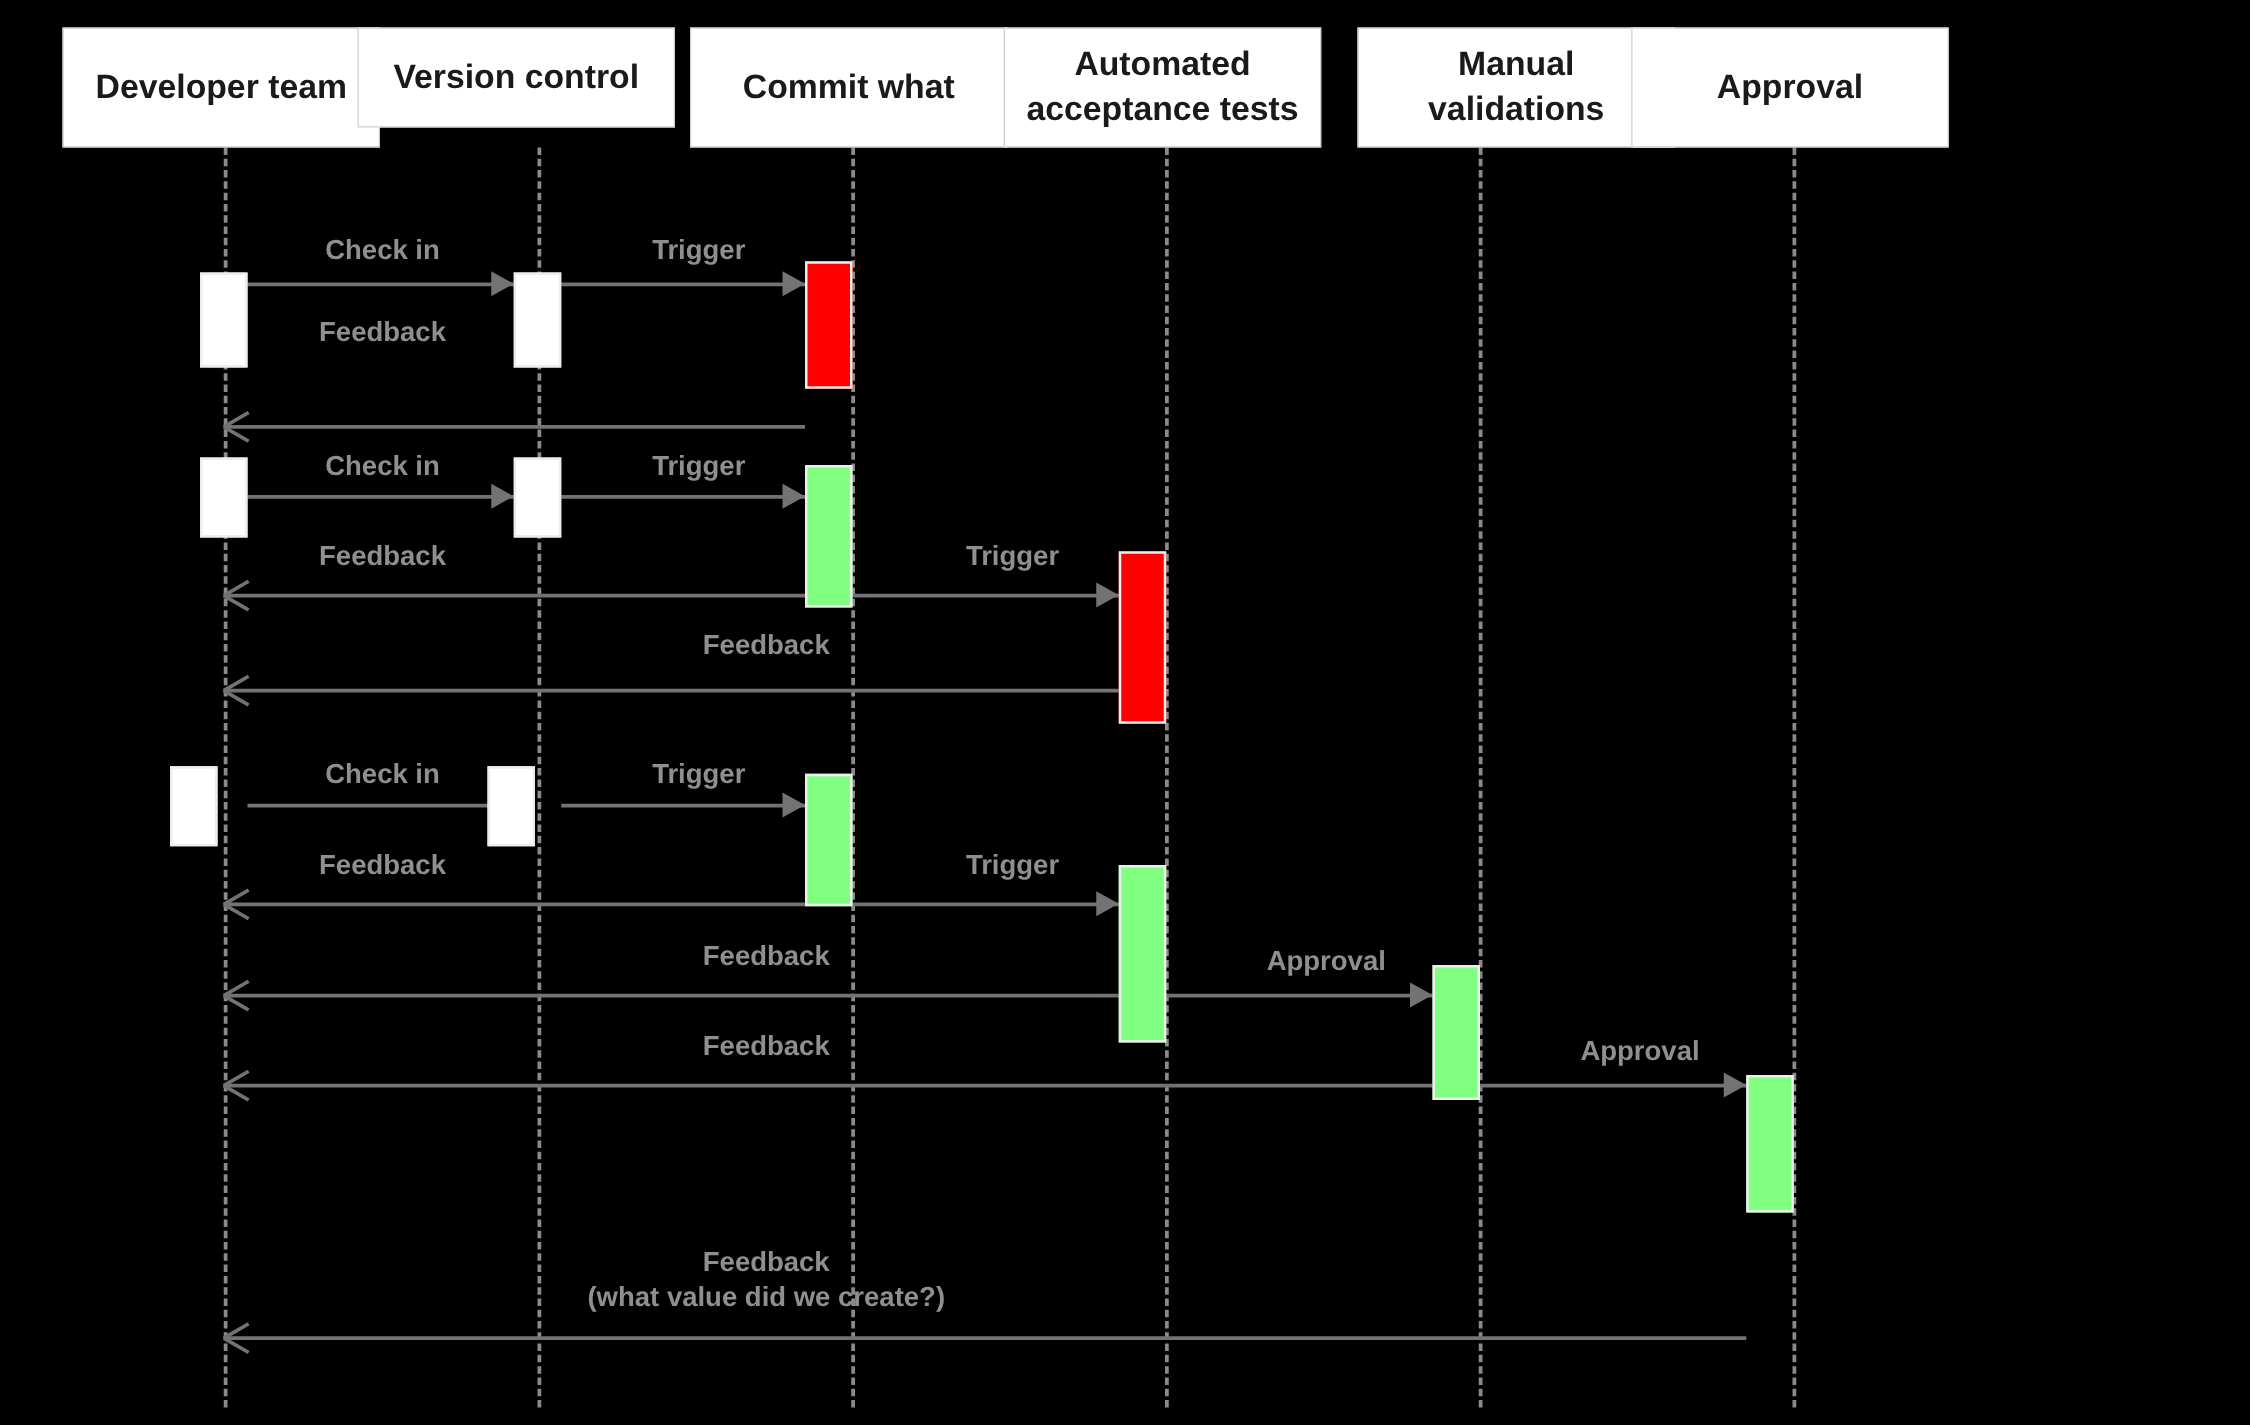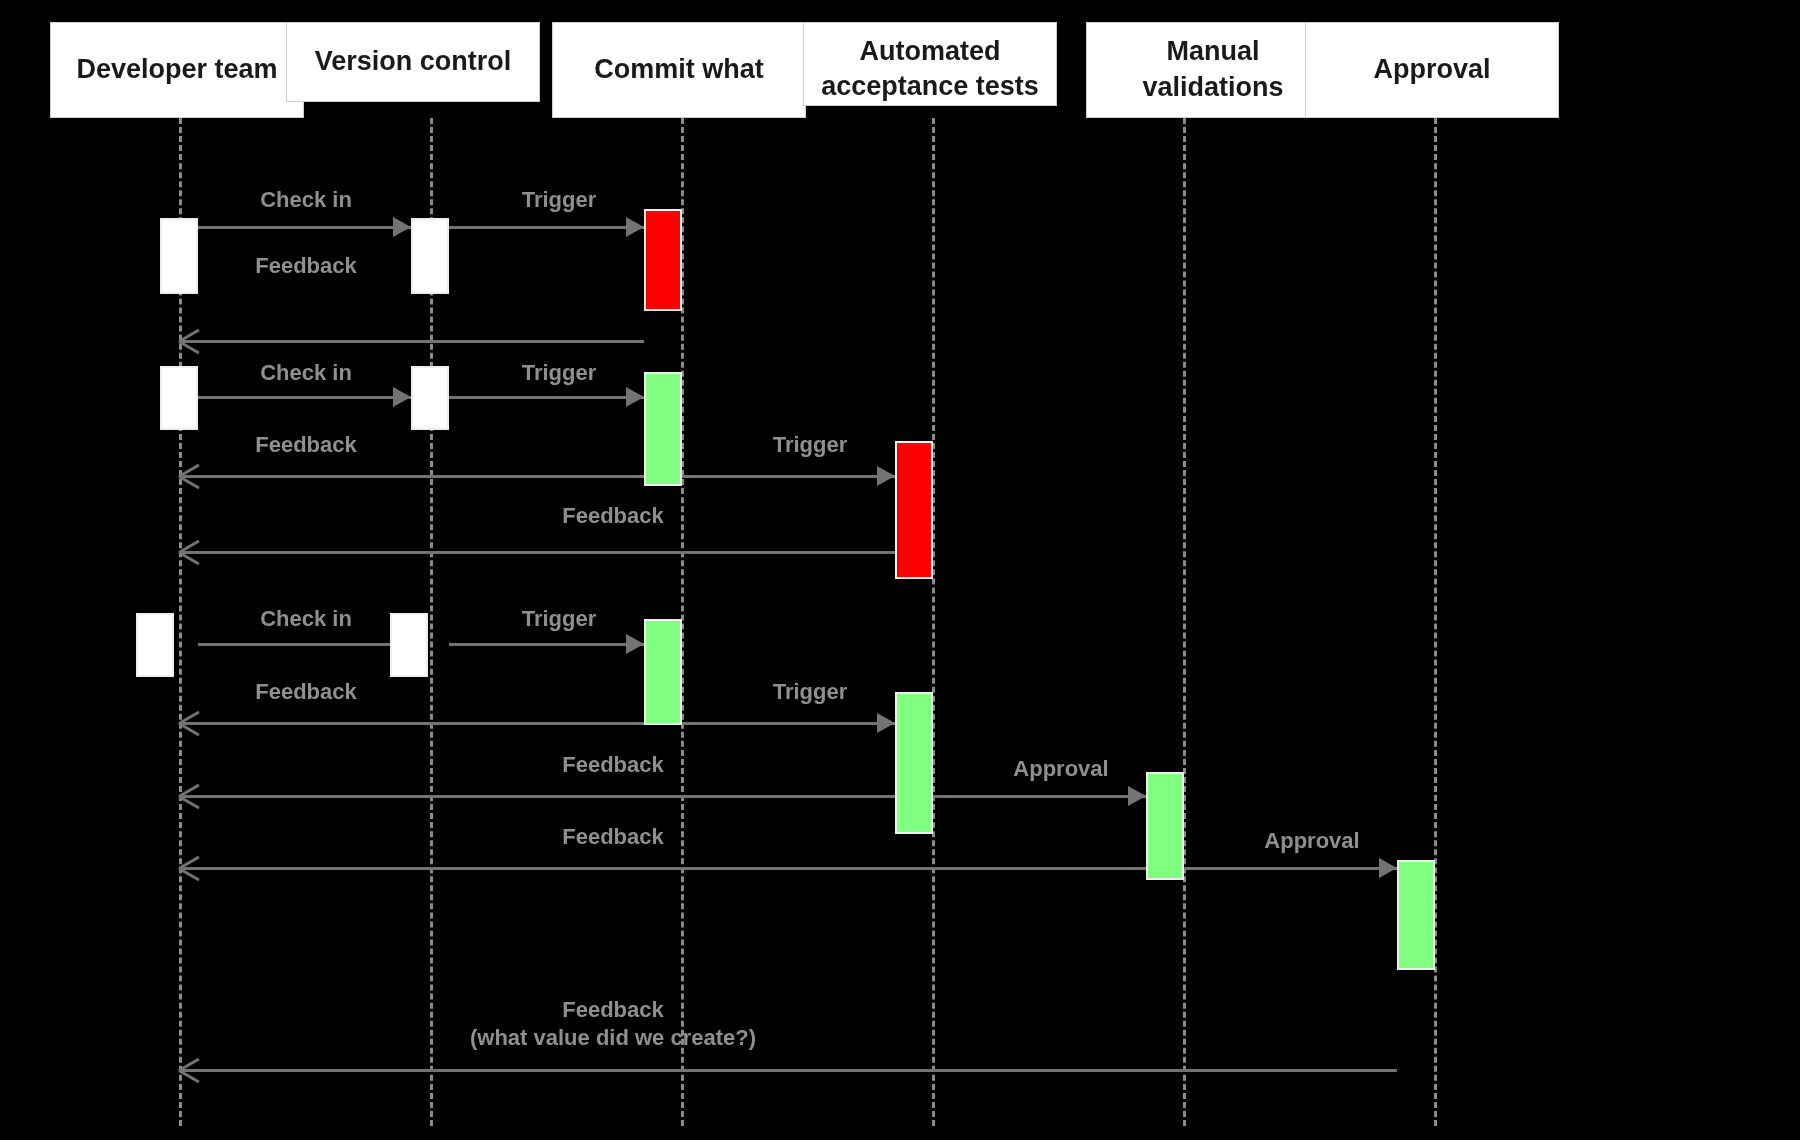--- a/index.html
+++ b/index.html
@@ -169,21 +169,21 @@
   <div id="participants-layer">
       <div class="participant" style="left: 50px; top: 22px; width: 254px; height: 96px;">
         <span class="plabel">Developer team</span>
       </div>
       <div class="participant" style="left: 286px; top: 22px; width: 254px; height: 80px;">
         <span class="plabel">Version control</span>
       </div>
       <div class="participant" style="left: 552px; top: 22px; width: 254px; height: 96px;">
         <span class="plabel">Commit what</span>
       </div>
-      <div class="participant" style="left: 803px; top: 22px; width: 254px; height: 84px; align-items: flex-end;">
+      <div class="participant" style="left: 803px; top: 22px; width: 254px; height: 96px;">
         <span class="plabel">Automated
 acceptance tests</span>
       </div>
       <div class="participant" style="left: 1054px; top: 22px; width: 254px; height: 96px; margin-left: 32px;">
         <span class="plabel">Manual
 validations</span>
       </div>
       <div class="participant" style="left: 1305px; top: 22px; width: 254px; height: 96px;">
         <span class="plabel">Approval</span>
       </div>

